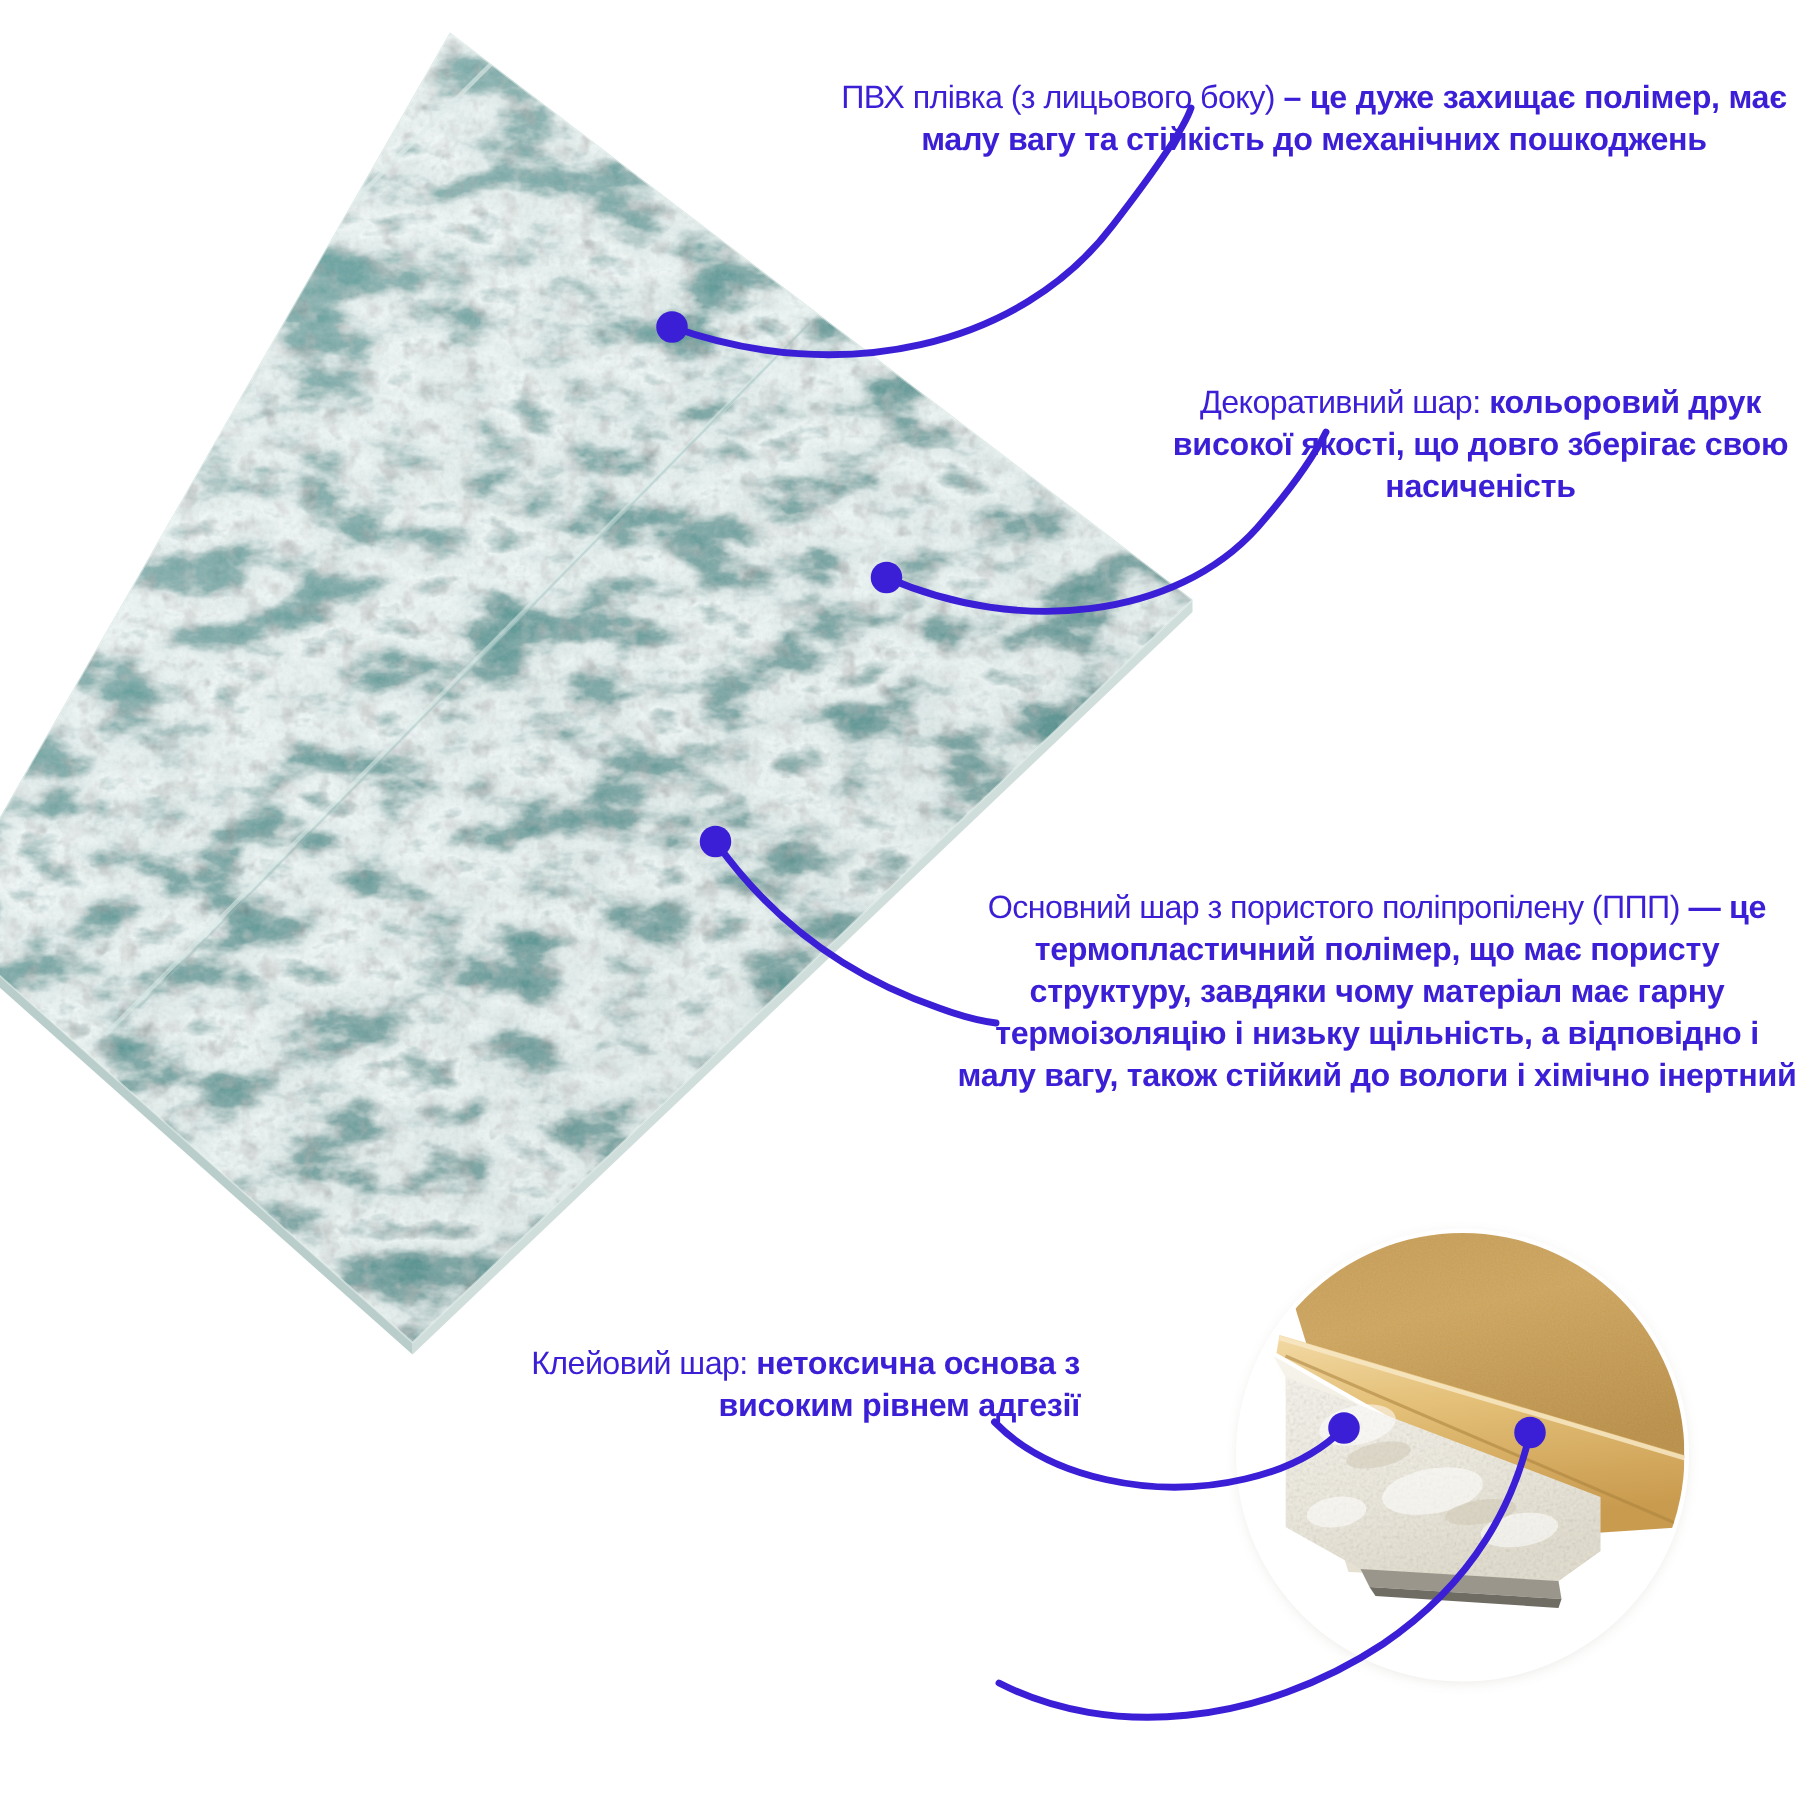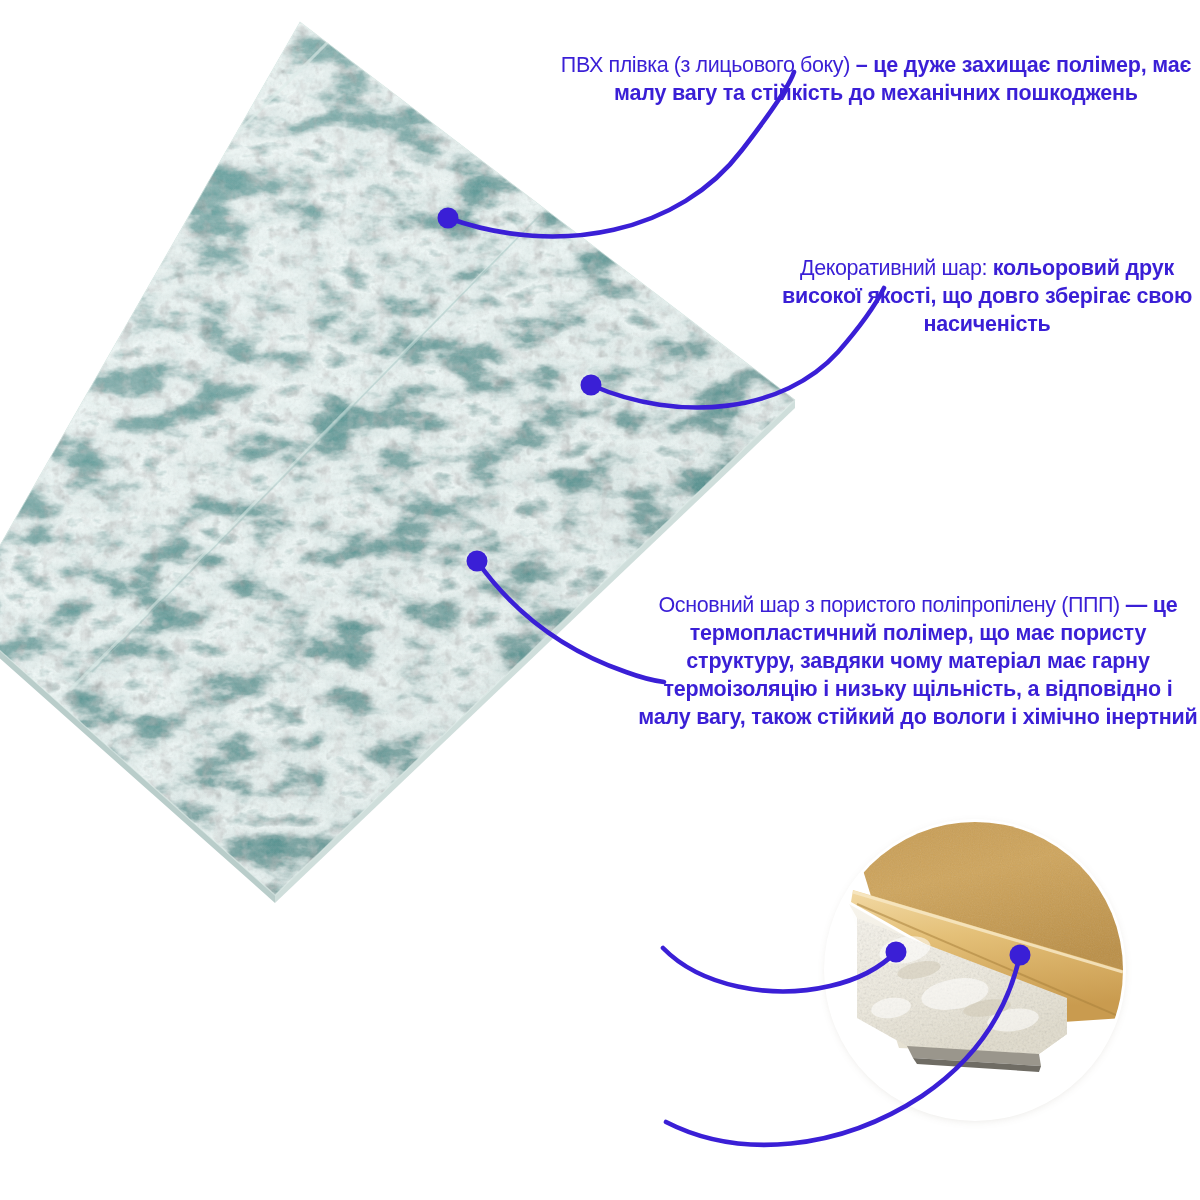--- a/index.html
+++ b/index.html
@@ -226,15 +226,18 @@
   </div>
 
   <div class="callout ta-c" id="c2">
     <b>Декоративний шар:</b><span>  кольоровий друк високої якості, що довго зберігає свою насиченість</span>
   </div>
 
   <div class="callout ta-c" id="c3">
     <b>Основний шар з пористого поліпропілену (ППП)</b><span> — це термопластичний полімер, що має пористу структуру, завдяки чому матеріал має гарну термоізоляцію і низьку щільність, а відповідно і малу вагу, також стійкий до вологи і хімічно інертний</span>
   </div>
 
+  <div class="callout ta-r" id="c4">
+    <b>Клейовий шар:</b><span> нетоксична основа з високим рівнем адгезії</span>
+  </div>
 
 
 </div>
 
 </body></html>

